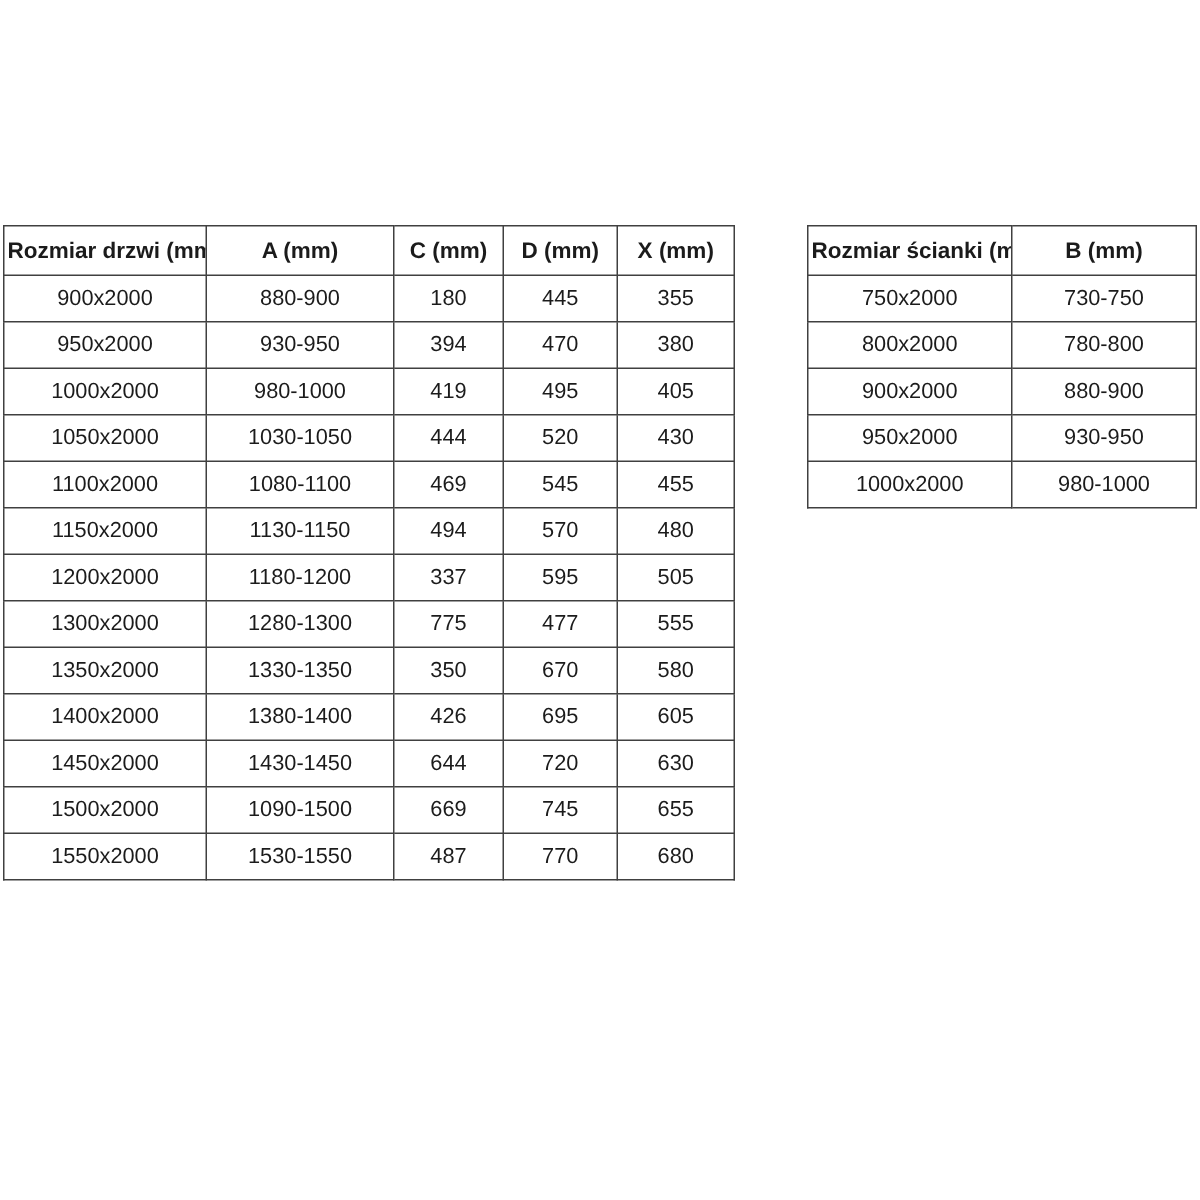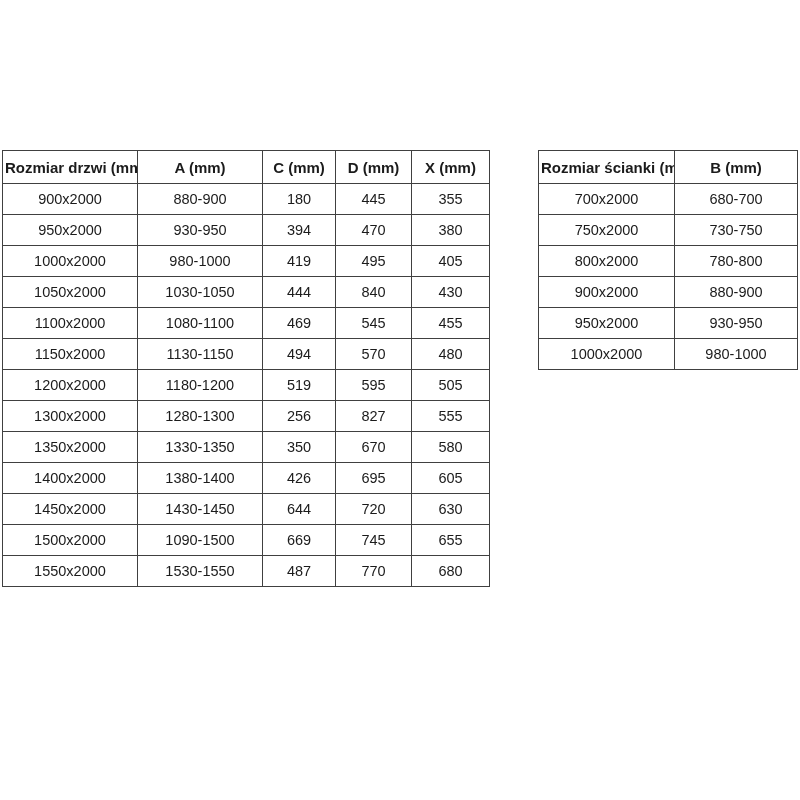--- a/index.html
+++ b/index.html
@@ -87,49 +87,49 @@
         <td>1000x2000</td>
         <td>980-1000</td>
         <td>419</td>
         <td>495</td>
         <td>405</td>
       </tr>
       <tr>
         <td>1050x2000</td>
         <td>1030-1050</td>
         <td>444</td>
-        <td>840</td>
+        <td>520</td>
         <td>430</td>
       </tr>
       <tr>
         <td>1100x2000</td>
         <td>1080-1100</td>
         <td>469</td>
         <td>545</td>
         <td>455</td>
       </tr>
       <tr>
         <td>1150x2000</td>
         <td>1130-1150</td>
         <td>494</td>
         <td>570</td>
         <td>480</td>
       </tr>
       <tr>
         <td>1200x2000</td>
         <td>1180-1200</td>
-        <td>519</td>
+        <td>337</td>
         <td>595</td>
         <td>505</td>
       </tr>
       <tr>
         <td>1300x2000</td>
         <td>1280-1300</td>
-        <td>256</td>
-        <td>827</td>
+        <td>775</td>
+        <td>477</td>
         <td>555</td>
       </tr>
       <tr>
         <td>1350x2000</td>
         <td>1330-1350</td>
         <td>350</td>
         <td>670</td>
         <td>580</td>
       </tr>
       <tr>
@@ -169,24 +169,20 @@
     <col style="width:123px">
   </colgroup>
   <thead>
     <tr>
       <th>Rozmiar ścianki (mm)</th>
       <th>B (mm)</th>
     </tr>
   </thead>
   <tbody>
       <tr>
-        <td>700x2000</td>
-        <td>680-700</td>
-      </tr>
-      <tr>
         <td>750x2000</td>
         <td>730-750</td>
       </tr>
       <tr>
         <td>800x2000</td>
         <td>780-800</td>
       </tr>
       <tr>
         <td>900x2000</td>
         <td>880-900</td>

